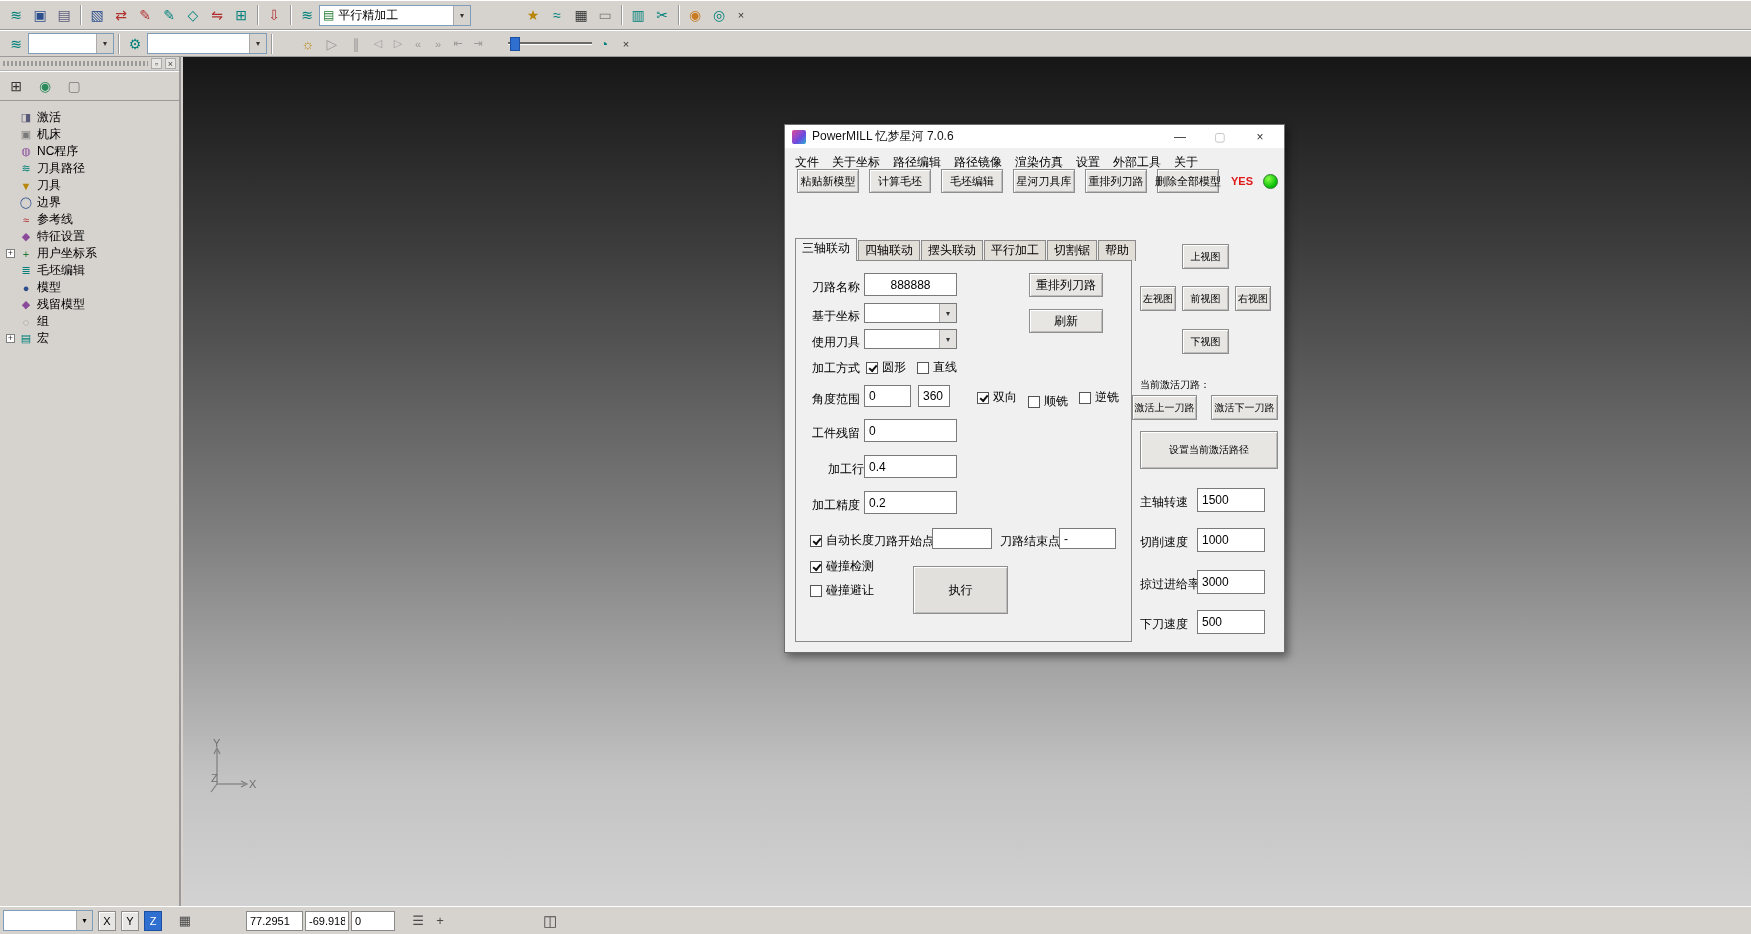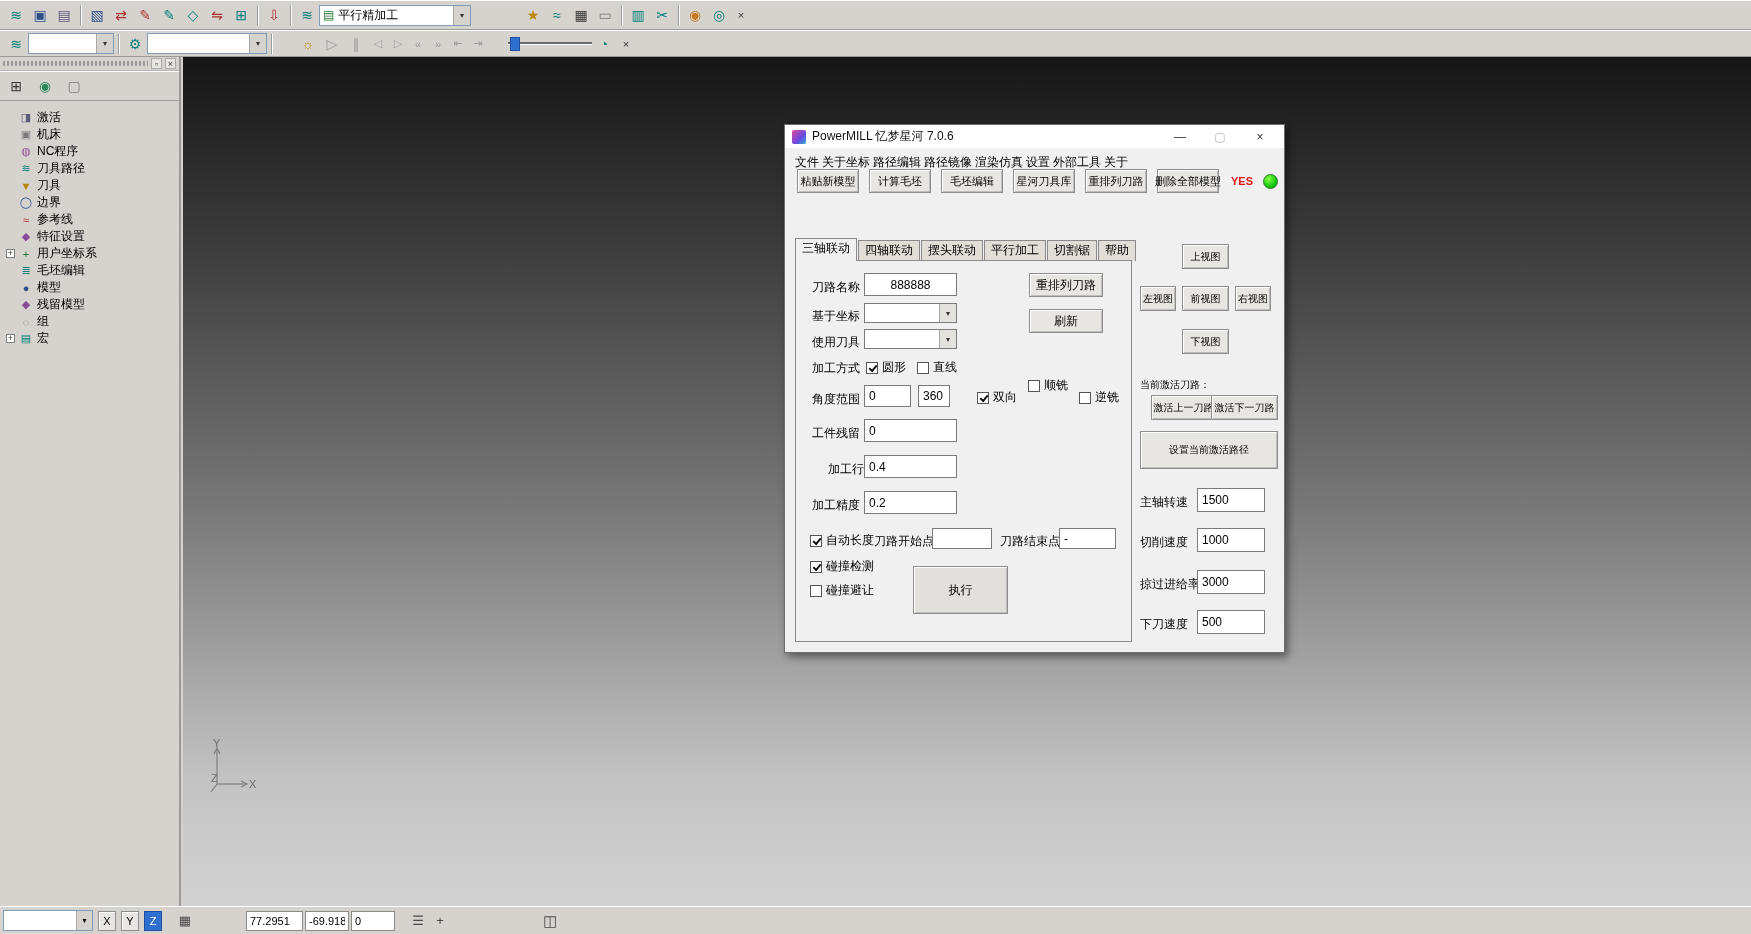--- a/index.html
+++ b/index.html
@@ -48,21 +48,21 @@
 
   
   .dialog { position:absolute; left:784px; top:124px; width:501px; height:529px; background:#f0f0f0;
     border:1px solid #6e6e6e; box-shadow:3px 4px 8px rgba(0,0,0,.45); }
   .dlg-title { height:23px; background:#fff; display:flex; align-items:center; padding:0 7px; gap:6px; }
   .app-ico { width:14px; height:14px; flex:0 0 14px; background:linear-gradient(135deg,#e04a9a,#6a4ae0 60%,#2ab0d0); border-radius:2px; }
   .dlg-title .ttl { font-size:12px; color:#111; }
   .winbtns { margin-left:auto; display:flex; gap:26px; padding-right:10px; }
   .winbtn { font-size:12px; color:#333; width:14px; text-align:center; cursor:default; }
   .winbtn.dim { color:#b8b8b8; }
-  .dlg-menu { height:28px; display:flex; align-items:center; gap:3px; padding:0 10px; }
+  .dlg-menu { height:28px; display:flex; align-items:center; gap:13px; padding:0 10px; }
   .dlg-menu span { cursor:default; }
 
   .dlgrow { position:absolute; left:12px; display:flex; gap:10px; align-items:center; }
   .row1 { top:44px; } .row2 { top:77px; }
   .btn { background:#e7e6e3; border:1px solid #8e8e8e; box-shadow:inset 1px 1px 0 #fff, inset -1px -1px 0 #bdbdbd;
     display:flex; align-items:center; justify-content:center; font-size:12px; cursor:default; white-space:nowrap; }
   .btn-sm { width:62px; height:24px; font-size:11px; }
   .yes { color:#e01818; font-weight:bold; font-size:11px; margin-left:2px; }
   .green-dot { width:15px; height:15px; border-radius:50%; border:1px solid #2a7a2a;
     background:radial-gradient(circle at 35% 30%, #86ff44, #0cc20c 65%, #0a8f0a); }
@@ -340,21 +340,21 @@
         <span>直线</span>
       </span>
 
       <span class="fl" style="left:16px;top:130px">角度范围</span>
       <input class="tin" style="left: 68px; top: 124px; width: 47px; height: 22px;" value="0">
       <input class="tin" style="left: 122px; top: 124px; width: 32px; height: 22px;" value="360">
       <span class="cbrow" style="left:181px;top:128px">
         <span class="cb checked"></span>
         <span>双向</span>
       </span>
-      <span class="cbrow" style="left:232px;top:116px">
+      <span class="cbrow" style="left:232px;top:132px">
         <span class="cb"></span>
         <span>顺铣</span>
       </span>
       <span class="cbrow" style="left:283px;top:128px">
         <span class="cb"></span>
         <span>逆铣</span>
       </span>
 
       <span class="fl" style="left:16px;top:164px">工件残留</span>
       <input class="tin" style="left: 68px; top: 158px; width: 93px; height: 23px;" value="0">
@@ -386,21 +386,21 @@
       <div class="btn pg-btn exec">执行</div>
     </div>
 
     <div class="btn rc vbtn" style="left:397px;top:119px;width:47px">上视图</div>
     <div class="btn rc vbtn" style="left:355px;top:161px;width:36px">左视图</div>
     <div class="btn rc vbtn" style="left:397px;top:161px;width:47px">前视图</div>
     <div class="btn rc vbtn" style="left:450px;top:161px;width:36px">右视图</div>
     <div class="btn rc vbtn" style="left:397px;top:204px;width:47px">下视图</div>
 
     <span class="rc" style="left:355px;top:253px">当前激活刀路：</span>
-    <div class="btn rc" style="left:366px;top:270px;width:65px;height:25px">激活上一刀路</div>
+    <div class="btn rc" style="left:347px;top:270px;width:65px;height:25px">激活上一刀路</div>
     <div class="btn rc" style="left:426px;top:270px;width:67px;height:25px">激活下一刀路</div>
     <div class="btn rc" style="left:355px;top:306px;width:138px;height:38px">设置当前激活路径</div>
 
     <span class="speed-label" style="top:369px">主轴转速</span>
     <input class="tin speed-in" style="top: 363px;" value="1500">
     <span class="speed-label" style="top:409px">切削速度</span>
     <input class="tin speed-in" style="top: 403px;" value="1000">
     <span class="speed-label" style="top:451px">掠过进给率</span>
     <input class="tin speed-in" style="top: 445px;" value="3000">
     <span class="speed-label" style="top:491px">下刀速度</span>

